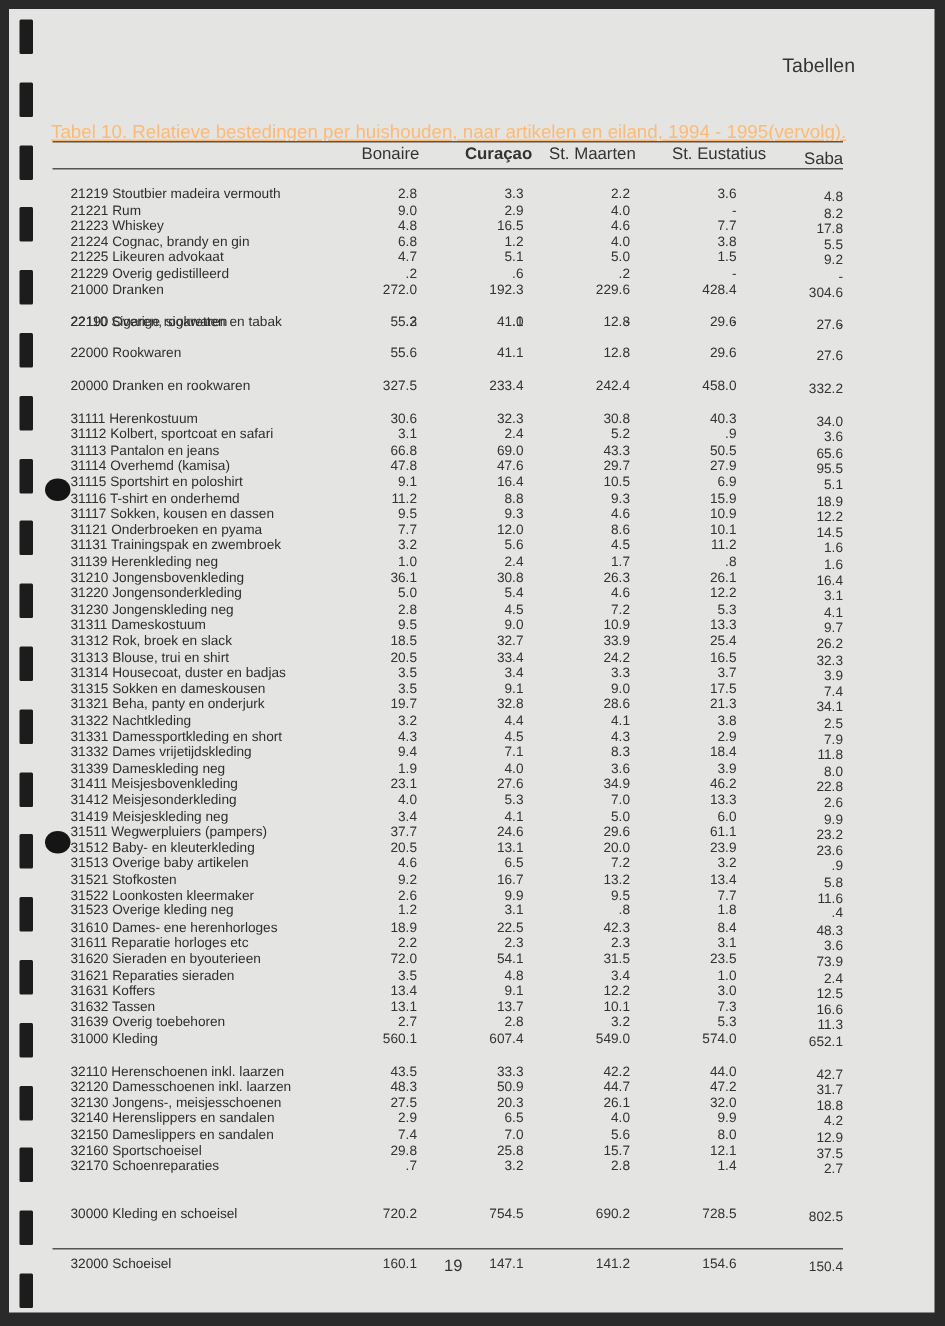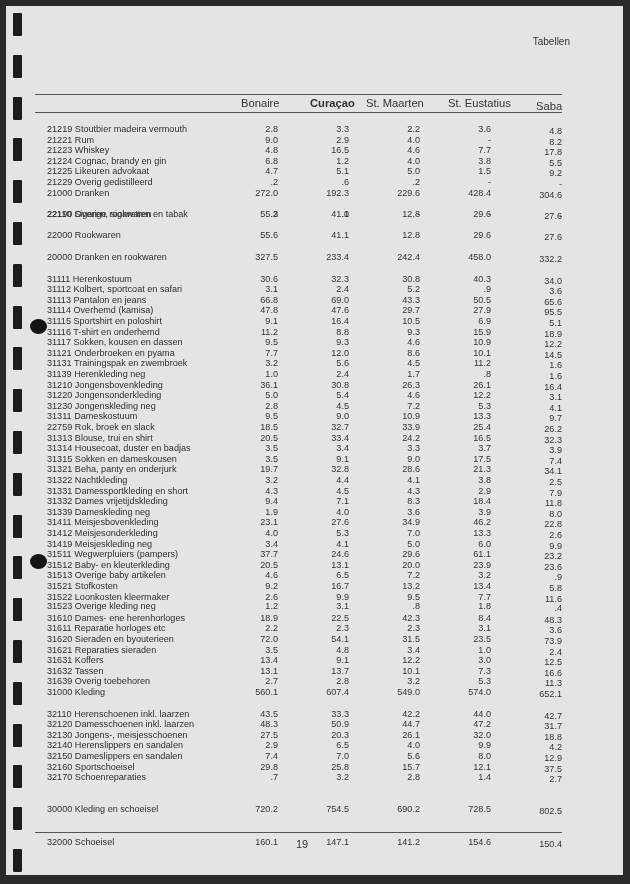--- a/index.html
+++ b/index.html
@@ -11,24 +11,24 @@
     position: absolute; left: 6px; top: 6px; width: 617px; height: 869px;
     background: #e4e4e2;
   }
   .binder-mark {
     position: absolute; left: 13px; width: 9px; height: 23px; background: #1c1c1c; border-radius: 1px;
   }
   .punch-hole {
     position: absolute; width: 17px; height: 15px; border-radius: 50%; background: #151515;
   }
   .section-label {
-    position: absolute; right: 60px; top: 36px; font-size: 10px; color: #333;
+    position: absolute; right: 60px; top: 36px; font-size: 13px; color: #333;
   }
   .title {
-    position: absolute; left: 34px; top: 81px; font-size: 12.5px; color: #e5e5e5;
+    position: absolute; left: 34px; top: 81px; font-size: 12.5px; color: #fdba74;
     white-space: nowrap;
     text-decoration: underline;
   }
   .rule { position: absolute; height: 1px; background: #555; }
   .col-header {
     position: absolute; top: 97px; font-size: 11.2px; color: #333; white-space: nowrap;
   }
   .row { position: absolute; left: 0; width: 630px; height: 10px; font-size: 9.1px; line-height: 10px; }
   .row .label { position: absolute; left: 47px; white-space: nowrap; color: #2f2f2f; }
   .row .v { position: absolute; text-align: right; width: 50px; color: #333; }
@@ -279,21 +279,21 @@
     </div>
     <div class="row" style="top: 411.4px;">
       <span class="label">31311 Dameskostuum</span>
       <span class="v v0">9.5</span>
       <span class="v v1">9.0</span>
       <span class="v v2">10.9</span>
       <span class="v v3">13.3</span>
       <span class="v v4">9.7</span>
     </div>
     <div class="row" style="top: 422px;">
-      <span class="label">22759 Rok, broek en slack</span>
+      <span class="label">31312 Rok, broek en slack</span>
       <span class="v v0">18.5</span>
       <span class="v v1">32.7</span>
       <span class="v v2">33.9</span>
       <span class="v v3">25.4</span>
       <span class="v v4">26.2</span>
     </div>
     <div class="row" style="top: 432.6px;">
       <span class="label">31313 Blouse, trui en shirt</span>
       <span class="v v0">20.5</span>
       <span class="v v1">33.4</span>

